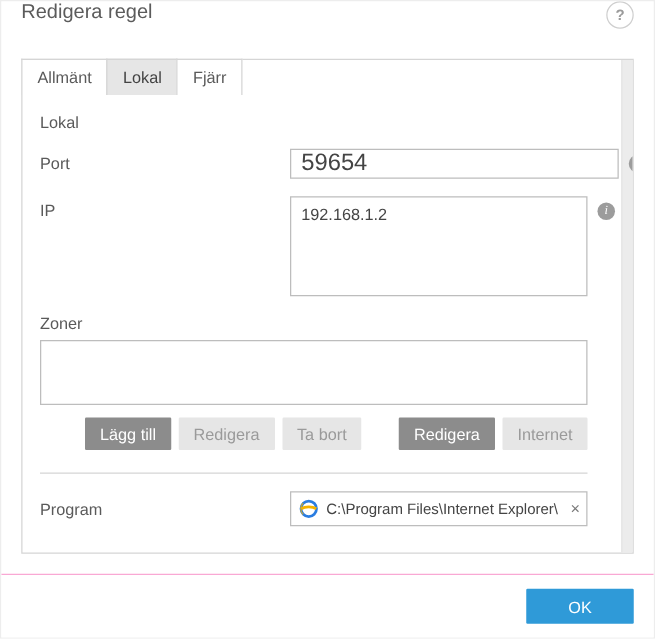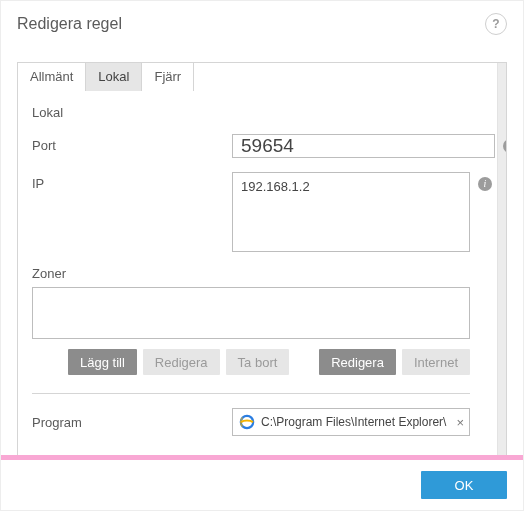--- a/index.html
+++ b/index.html
@@ -11,24 +11,24 @@
     --panel:#fafafa;
     --tab-active:#e6e6e6;
     --btn-dark:#8c8c8c;
     --btn-dark-hover:#7d7d7d;
     --btn-light:#e6e6e6;
     --blue:#2f9ad8;
     --blue-hover:#268bc5;
   }
   html,body{margin:0;padding:0;background:#fff;font-family:Arial,Helvetica,sans-serif;font-size:13px;color:var(--text);}
   .dialog{width:524px;height:511px;box-sizing:border-box;border:1px solid #ededed;position:relative;overflow:hidden;background:#fff;}
-  .header{display:flex;align-items:center;justify-content:space-between;height:46px;padding:0 16px;}
+  .header{display:flex;align-items:flex-start;justify-content:space-between;height:46px;padding:0 16px;}
   .title{font-size:16px;color:#5b5b5b;}
   .help-icon{width:20px;height:20px;border:1px solid #cfcfcf;border-radius:50%;display:flex;align-items:center;justify-content:center;color:#9b9b9b;font-size:12px;font-weight:bold;cursor:pointer;}
-  .body{position:relative;margin:15px 16px;border:1px solid var(--border);height:396px;box-sizing:border-box;}
+  .body{position:relative;margin:0 16px;border:1px solid var(--border);height:396px;box-sizing:border-box;}
   .tabstrip{position:absolute;top:-1px;left:-1px;display:flex;height:28px;}
   .tab{height:28px;line-height:28px;padding:0 12px;border:1px solid var(--border);border-bottom:none;margin-right:-1px;background:#fff;color:#5a5a5a;cursor:pointer;font-size:13px;}
   .tab.active{background:var(--tab-active);color:#434343;}
   .content{position:absolute;top:28px;left:0;right:0;bottom:0;overflow:hidden;padding:14px 14px 14px 14px;}
   .scrollshadow{position:absolute;right:0;top:0;bottom:0;width:8px;background:#ececec;border-left:1px solid #e3e3e3;}
   .section-title{color:#5a5a5a;margin-bottom:14px;}
   .row{display:flex;align-items:flex-start;margin-bottom:14px;}
   .row .lbl{width:200px;flex:0 0 200px;color:#5a5a5a;padding-top:4px;}
   .field-wrap{flex:1;display:flex;align-items:flex-start;gap:8px;}
   .info-dot{width:14px;height:14px;border-radius:50%;background:#9c9c9c;color:#fff;font-size:10px;line-height:14px;text-align:center;flex:0 0 14px;margin-top:5px;font-family:Georgia,serif;font-style:italic;}
@@ -43,21 +43,21 @@
   .btn.light{background:var(--btn-light);color:#9a9a9a;cursor:default;}
   .divider{height:1px;background:var(--border);margin:18px 0 14px 0;margin-right:22px;}
   .program-row{display:flex;align-items:center;margin-right:22px;}
   .program-row .lbl{width:200px;flex:0 0 200px;color:#5a5a5a;}
   .program-field{flex:1;position:relative;}
   .program-input{width:100%;height:28px;box-sizing:border-box;border:1px solid var(--border2);background:#fff;display:flex;align-items:center;padding:0 20px 0 6px;gap:6px;overflow:hidden;}
   .ie-icon{width:16px;height:16px;flex:0 0 16px;position:relative;}
   .ie-icon svg{display:block;}
   .program-text{flex:1;white-space:nowrap;overflow:hidden;text-overflow:ellipsis;color:#444;font-size:12px;}
   .clear-x{position:absolute;right:6px;top:50%;transform:translateY(-50%);color:#7a7a7a;cursor:pointer;font-size:13px;line-height:1;}
-  .footer{position:absolute;left:0;right:0;bottom:0;height:50px;border-top:5px solid #f9a8d4;display:flex;align-items:center;justify-content:flex-end;padding:0 16px;background:#fff;}
+  .footer{position:absolute;left:0;right:0;bottom:0;height:50px;border-top:1px solid #f9a8d4;display:flex;align-items:center;justify-content:flex-end;padding:0 16px;background:#fff;}
   .ok-btn{min-width:86px;height:28px;background:var(--blue);color:#fff;border:none;font-size:13px;cursor:pointer;border-radius:1px;}
 </style>
 </head>
 <body>
 
 <div class="dialog">
 
   <div class="header">
     <div class="title">Redigera regel</div>
     <div class="help-icon">?</div>

